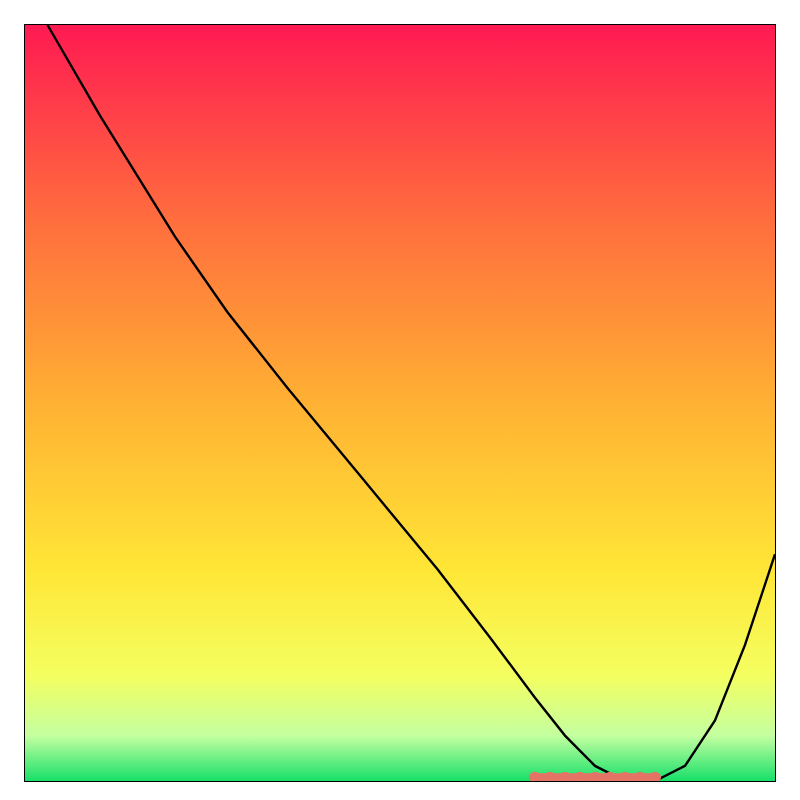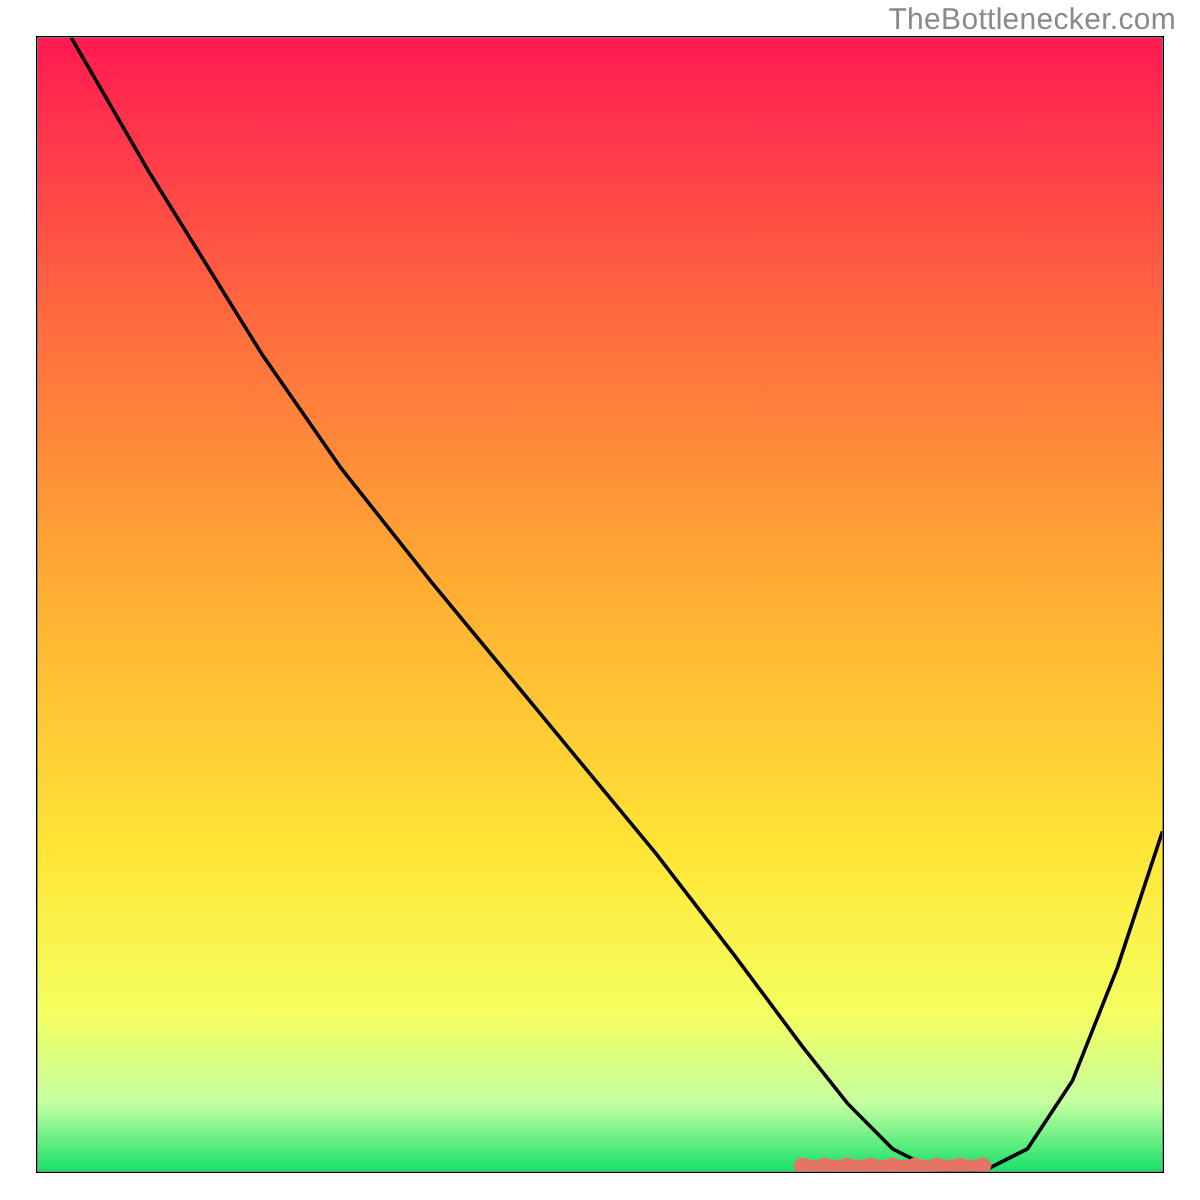--- a/index.html
+++ b/index.html
@@ -5,21 +5,20 @@
 body{margin:0;padding:0;background:#fff;font-family:Arial,sans-serif}
 .wrap{width:800px;height:800px;position:relative}
 .wm{position:absolute;top:2px;right:16px;color:#8a8a8a;font-size:20px;font-weight:400;letter-spacing:.2px}
 .plot{position:absolute;left:24px;top:24px;width:752px;height:758px;border:1px solid #000;box-sizing:border-box;overflow:hidden}
 svg{display:block}
 </style>
 </head>
 <body>
 
 <div class="wrap">
-  <div class="wm">TheBottlenecker.com</div>
   <div class="plot">
     <svg width="750" height="756" viewBox="0 0 750 756">
       <defs>
         <linearGradient id="bg" x1="0" y1="0" x2="0" y2="1">
           <stop offset="0%" stop-color="#ff1a52"></stop>
           <stop offset="25%" stop-color="#ff6b3e"></stop>
           <stop offset="50%" stop-color="#ffb133"></stop>
           <stop offset="72%" stop-color="#ffe636"></stop>
           <stop offset="86%" stop-color="#f4ff60"></stop>
           <stop offset="94%" stop-color="#c4ffa0"></stop>

